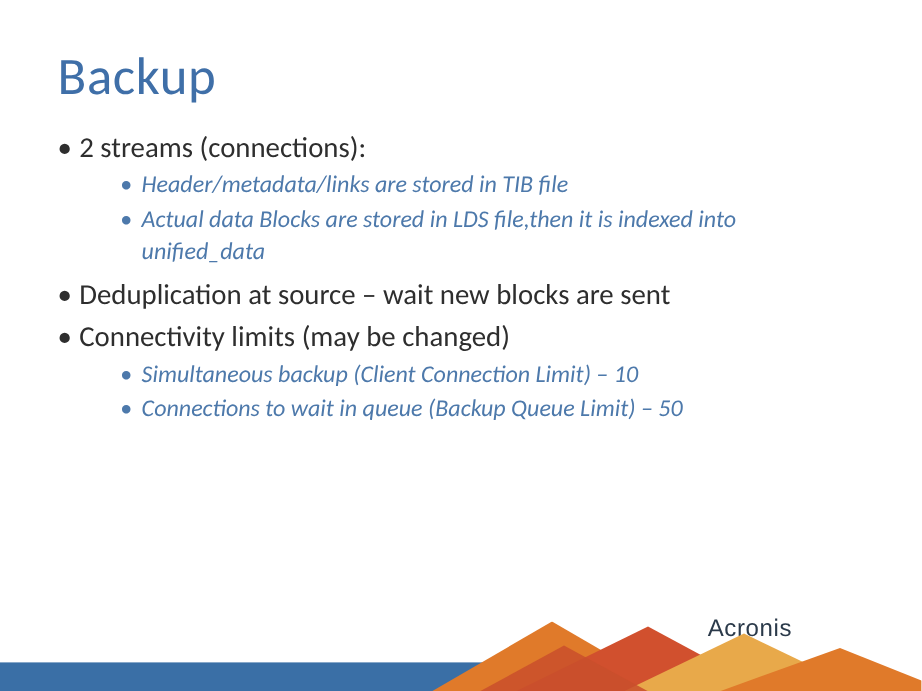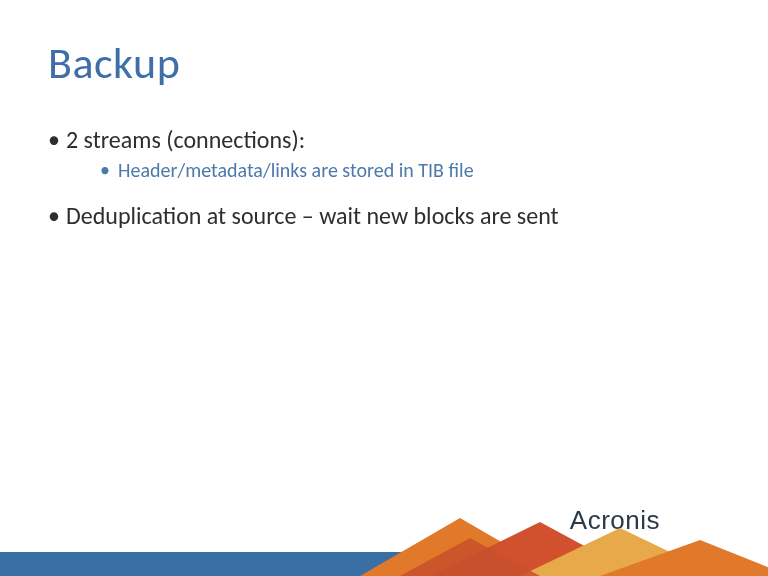--- a/index.html
+++ b/index.html
@@ -1,44 +1,52 @@
 <!DOCTYPE html>
 <html><head>
 <meta charset="utf-8">
 <style>
   * { margin: 0; padding: 0; box-sizing: border-box; }
   html, body { width: 768px; height: 576px; font-family: "Segoe UI", "Calibri", Arial, sans-serif; background: #fff; overflow: hidden; }
   .slide { position: relative; width: 708px; height: 576px; background: #fff; }
   .title { position: absolute; left: 48px; top: 36px; font-size: 44px; font-weight: 400; color: #3f6fa8; letter-spacing: 0.5px; }
   .content { position: absolute; left: 48px; top: 108px; width: 672px; }
   ul.level1 { list-style: none; }
-  ul.level1 > li { position: relative; padding-left: 18px; font-size: 24px; color: #2e2e2e; line-height: 1.3; margin-bottom: 4px; margin-top: 16px; }
+  ul.level1 > li { position: relative; padding-left: 18px; font-size: 24px; color: #2e2e2e; line-height: 1.3; margin-bottom: 4px; }
   ul.level1 > li::before { content: "•"; position: absolute; left: 0; top: 0; color: #2e2e2e; font-size: 24px; }
   ul.level2 { list-style: none; margin-top: 2px; margin-bottom: 6px; }
-  ul.level2 > li { position: relative; padding-left: 52px; font-size: 20px; color: #4d79ab; line-height: 1.35; margin-bottom: 2px; }
+  ul.level2 > li { position: relative; padding-left: 52px; font-size: 20px; color: #4d79ab; line-height: 1.35; margin-bottom: 2px; font-style: italic; }
   ul.level2 > li::before { content: "•"; position: absolute; left: 34px; top: 0; color: #4d79ab; font-size: 20px; }
-  .brand { position: absolute; right: 48px; bottom: 40px; font-size: 26px; color: #2b3a4a; font-family: "Segoe UI", Arial, sans-serif; letter-spacing: 0.5px; text-align: center; }
+  .brand { position: absolute; right: 48px; bottom: 40px; font-size: 20px; color: #2b3a4a; font-family: "Segoe UI", Arial, sans-serif; letter-spacing: 0.5px; text-align: center; }
   .footer-art { position: absolute; left: 0; bottom: 0; width: 768px; height: 58px; pointer-events: none; }
 </style>
 </head>
 <body>
 <div class="slide">
 
   <div class="title">Backup</div>
 
   <div class="content">
     <ul class="level1">
       <li>
         <span>2 streams (connections):</span>
         <ul class="level2">
           <li><span>Header/metadata/links are stored in TIB file</span></li>
+          <li><span>Actual data Blocks are stored in LDS file,then it is indexed into unified_data</span></li>
         </ul>
       </li>
       <li>
         <span>Deduplication at source – wait new blocks are sent</span>
+      </li>
+      <li>
+        <span>Connectivity limits (may be changed)</span>
+        <ul class="level2">
+          <li><span>Simultaneous backup (Client Connection Limit) – 10</span></li>
+          <li><span>Connections to wait in queue (Backup Queue Limit) – 50</span></li>
+        </ul>
       </li>
     </ul>
   </div>
 
   <div class="brand">Acronis</div>
 
   <svg class="footer-art" viewBox="0 0 768 58" preserveAspectRatio="none">
     <rect x="0" y="34" width="430" height="24" fill="#3a6fa6"></rect>
     <polygon points="360,58 460,0 560,58" fill="#e07a2a"></polygon>
     <polygon points="430,58 540,4 640,58" fill="#d1502e"></polygon>

